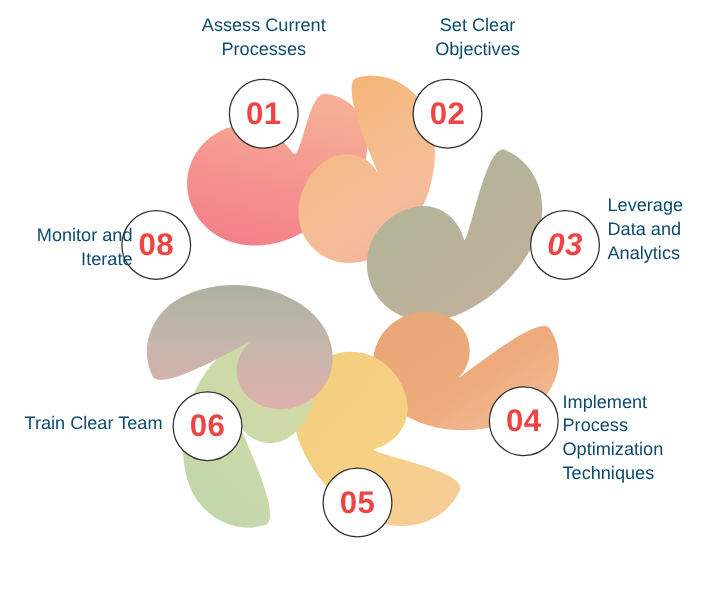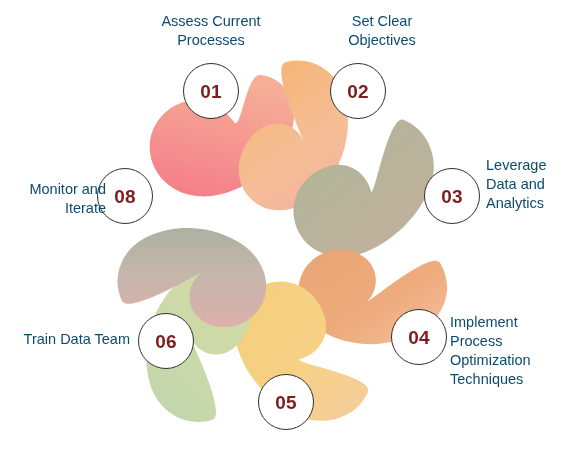--- a/index.html
+++ b/index.html
@@ -33,41 +33,41 @@
     height: 56px;
     border-radius: 50%;
     border: 1.6px solid #2f2f2f;
     background: #ffffff;
     display: flex;
     align-items: center;
     justify-content: center;
     box-sizing: border-box;
   }
   .step-badge .num {
-    font-size: 19px;
+    font-size: 25px;
     font-weight: bold;
-    color: #7f1d1d;
+    color: #ef4444;
     letter-spacing: 0.2px;
     line-height: 1;
   }
   .step-label {
     position: absolute;
     font-size: 14.5px;
     line-height: 1.32;
     color: #0c4a6e;
     white-space: pre-line;
   }
   .lbl-center { text-align: center; }
   .lbl-left   { text-align: left; }
   .lbl-right  { text-align: right; }
 
   
   .badge-01 { left: 183px; top: 63px; }
   .badge-02 { left: 330px; top: 63px; }
-  .badge-03 { left: 424px; top: 168px; }
+  .badge-03 { left: 424px; top: 168px; font-style: italic; }
   .badge-04 { left: 391px; top: 309px; }
   .badge-05 { left: 258px; top: 374px; justify-content: center; }
   .badge-06 { left: 138px; top: 313px; }
   .badge-07 { left: 97px; top: 168px; }
 
   
   .label-01 { left: 132px; top: 12px;  width: 158px; }
   .label-02 { left: 312px; top: 12px;  width: 140px; }
   .label-03 { left: 486px; top: 156px; width: 76px;  }
   .label-04 { left: 450px; top: 313px; width: 112px; }
@@ -206,21 +206,21 @@
 Optimization
 Techniques</div>
 
   <div class="step-badge badge-05">
     <span class="num">05</span>
   </div>
 
   <div class="step-badge badge-06">
     <span class="num">06</span>
   </div>
-  <div class="step-label label-06 lbl-right">Train Data Team</div>
+  <div class="step-label label-06 lbl-right">Train Clear Team</div>
 
   <div class="step-badge badge-07">
     <span class="num">08</span>
   </div>
   <div class="step-label label-07 lbl-right">Monitor and
 Iterate</div>
 
 </div>
 
 </body></html>

